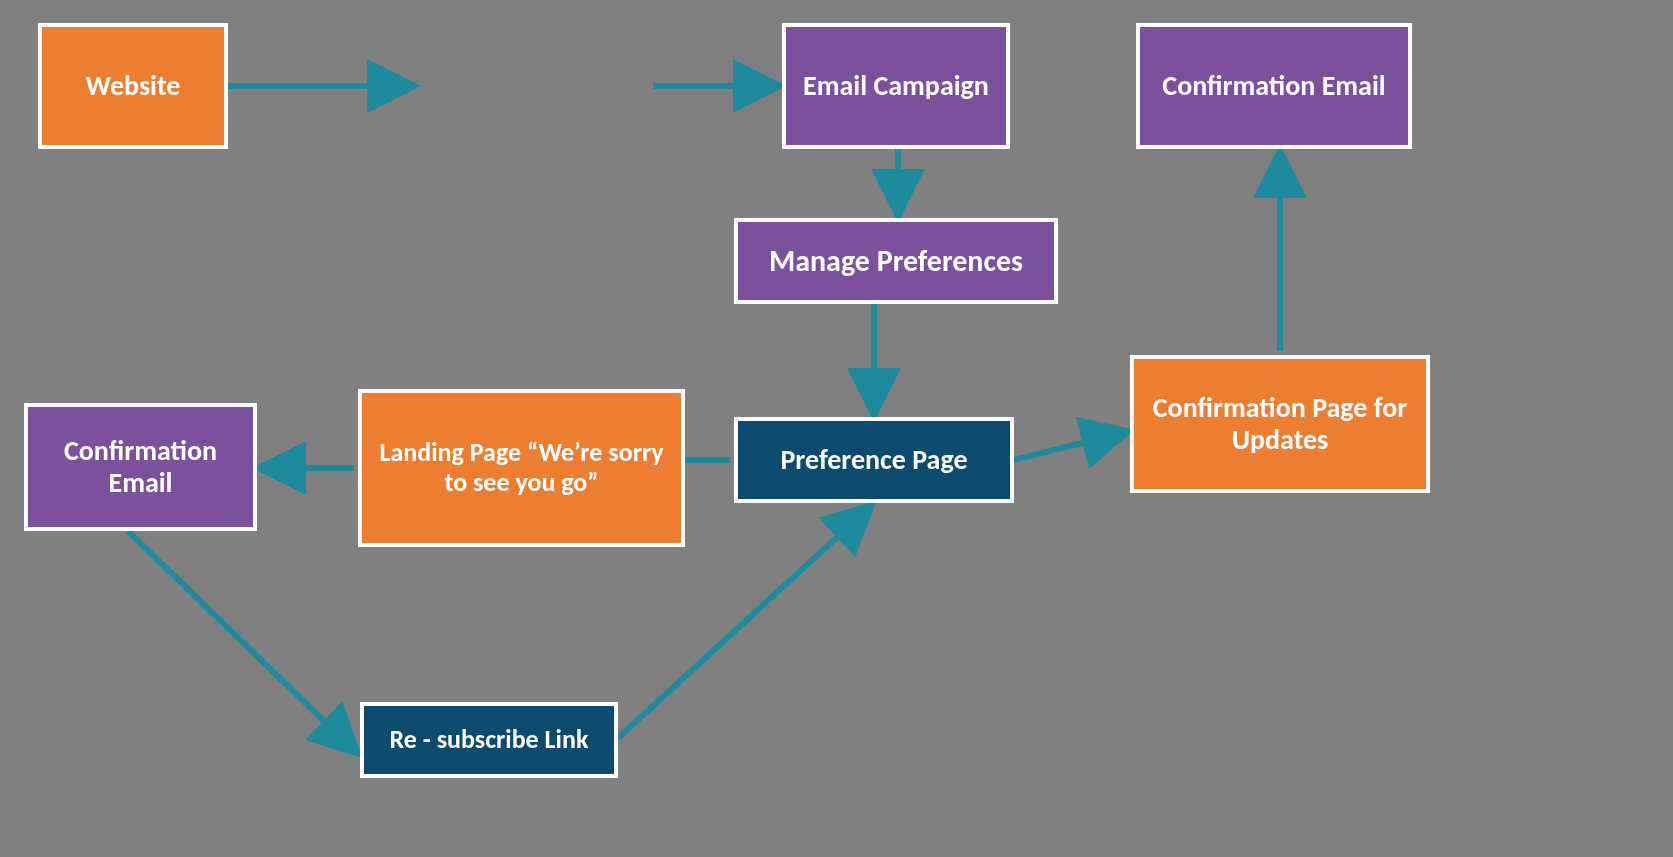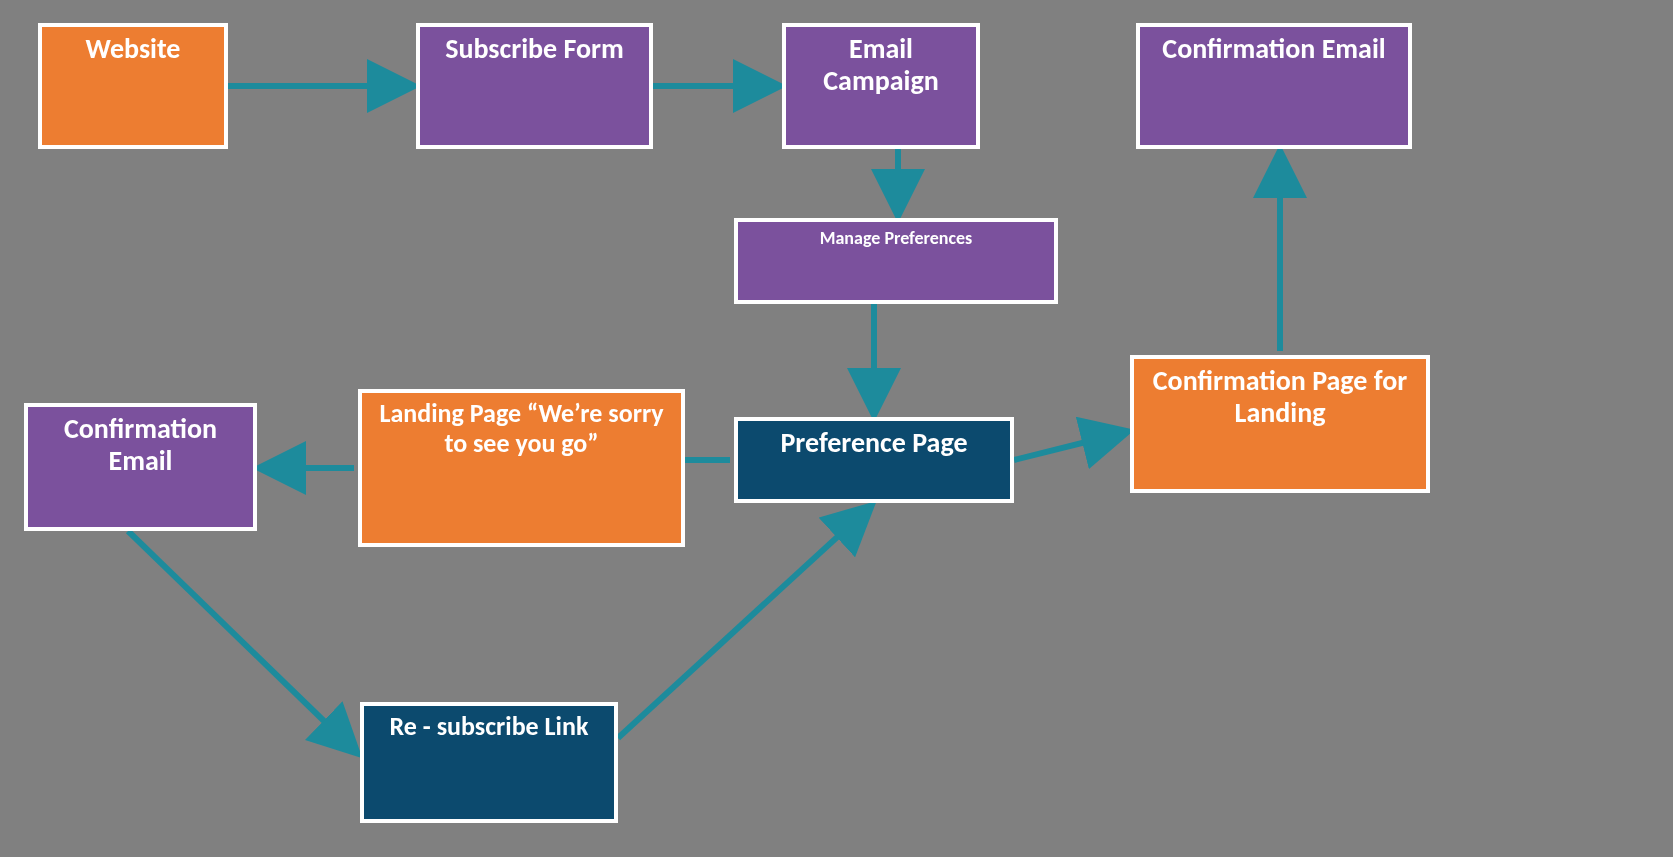--- a/index.html
+++ b/index.html
@@ -1,17 +1,17 @@
 <!DOCTYPE html>
 <html><head>
 <meta charset="utf-8">
 <style>
   html,body{margin:0;padding:0;width:1673px;height:857px;background:#808080;font-family:Calibri,Arial,sans-serif;overflow:hidden}
   .canvas{position:relative;width:1673px;height:857px}
-  .node{position:absolute;display:flex;align-items:flex-start;justify-content:center;text-align:center;color:#fff;font-weight:700;border:4px solid #fff;box-sizing:border-box;padding:6px;line-height:1.15}
+  .node{position:absolute;display:flex;align-items:center;justify-content:center;text-align:center;color:#fff;font-weight:700;border:4px solid #fff;box-sizing:border-box;padding:6px;line-height:1.15}
   .orange{background:#ED7D31}
   .purple{background:#7B519D}
   .green{background:#0c4a6e}
   svg.arrows{position:absolute;left:0;top:0;width:1673px;height:857px;pointer-events:none}
 </style>
 </head>
 <body>
 
 <div class="canvas">
 
@@ -31,41 +31,38 @@
         <path d="M 730 460 L 634 460"></path>
         <path d="M 354 468 L 261 468"></path>
         <path d="M 128 531 L 356 752"></path>
         <path d="M 618 738 L 870 507"></path>
       </g>
   </svg>
 
   <div class="node orange" style="left: 38px; top: 23px; width: 190px; height: 126px; font-size: 28px;">
       <span>Website</span>
     </div>
-  <div class="node purple" style="left: 416px; top: 23px; width: 237px; height: 126px; font-size: 28px;">
-      <span>Subscribe Form</span>
-    </div>
-  <div class="node purple" style="left: 782px; top: 23px; width: 198px; height: 126px; font-size: 28px;">
+  <div class="node purple" style="left: 782px; top: 23px; width: 228px; height: 126px; font-size: 28px;">
       <span>Email Campaign</span>
     </div>
   <div class="node purple" style="left: 1136px; top: 23px; width: 276px; height: 126px; font-size: 28px;">
       <span>Confirmation Email</span>
     </div>
-  <div class="node purple" style="left: 734px; top: 218px; width: 324px; height: 86px; font-size: 18px;">
+  <div class="node purple" style="left: 734px; top: 218px; width: 324px; height: 86px; font-size: 30px;">
       <span>Manage Preferences</span>
     </div>
   <div class="node orange" style="left: 1130px; top: 355px; width: 300px; height: 138px; font-size: 28px;">
-      <span>Confirmation Page for Landing</span>
+      <span>Confirmation Page for Updates</span>
     </div>
   <div class="node green" style="left: 734px; top: 417px; width: 280px; height: 86px; font-size: 28px;">
       <span>Preference Page</span>
     </div>
   <div class="node orange" style="left: 358px; top: 389px; width: 327px; height: 158px; font-size: 26px;">
       <span>Landing Page “We’re sorry to see you go”</span>
     </div>
   <div class="node purple" style="left: 24px; top: 403px; width: 233px; height: 128px; font-size: 28px;">
       <span>Confirmation Email</span>
     </div>
-  <div class="node green" style="left: 360px; top: 702px; width: 258px; height: 121px; font-size: 26px;">
+  <div class="node green" style="left: 360px; top: 702px; width: 258px; height: 76px; font-size: 26px;">
       <span>Re - subscribe Link</span>
     </div>
 
 </div>
 
 </body></html>

